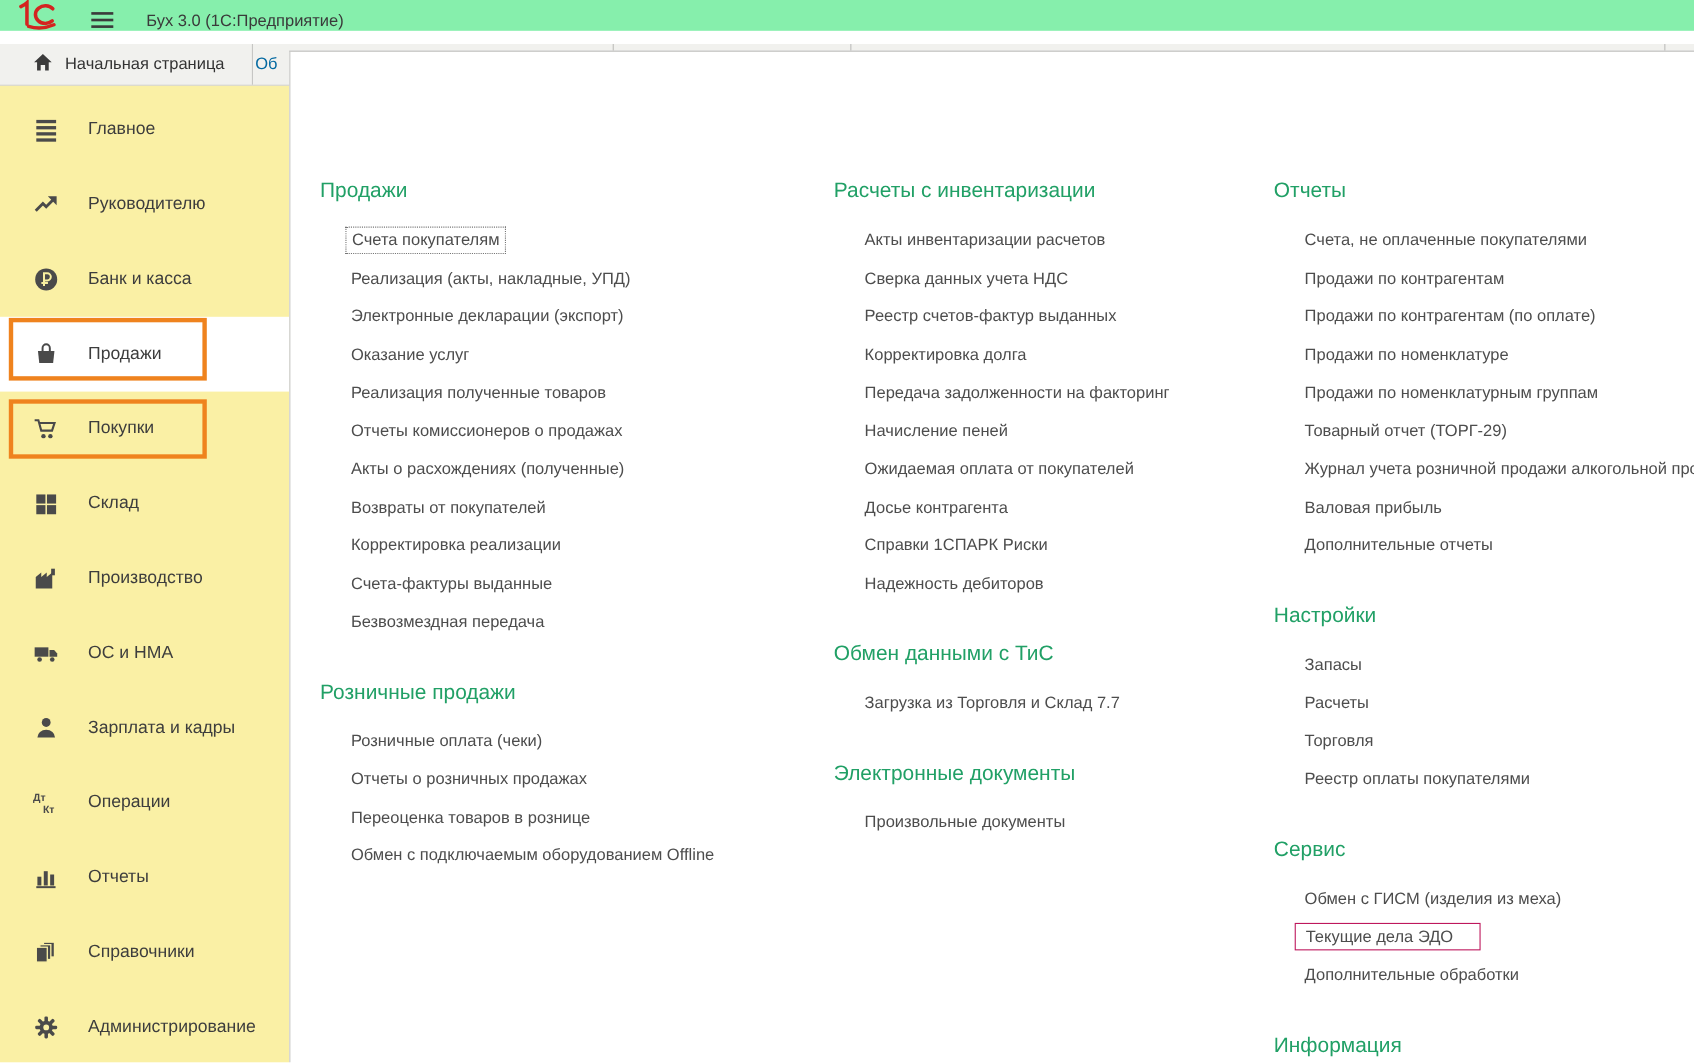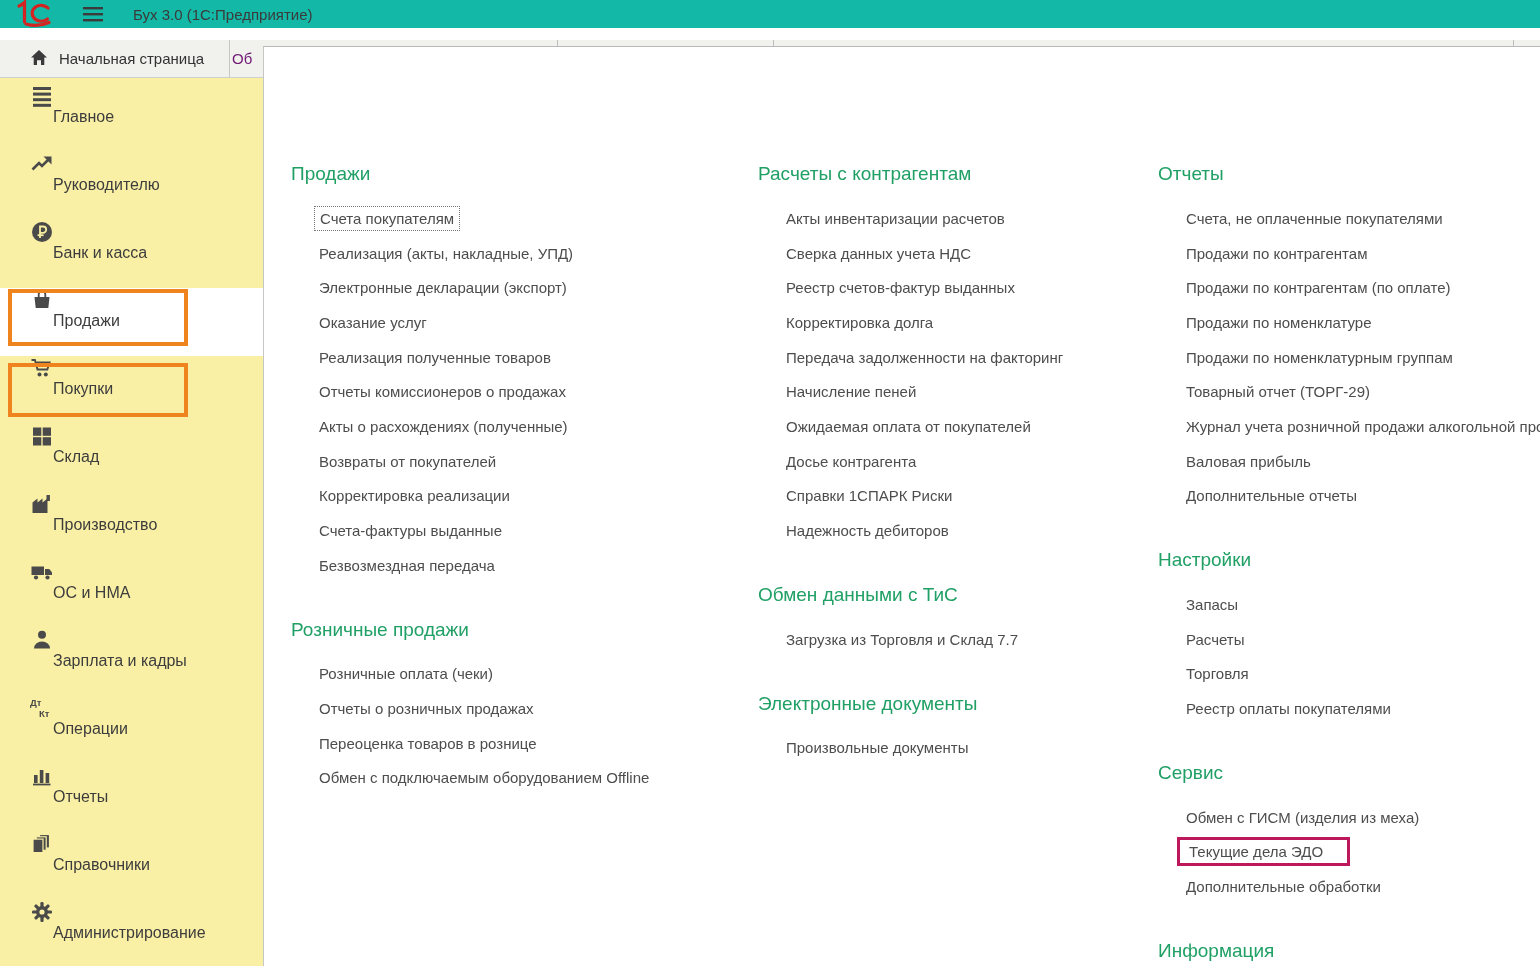--- a/index.html
+++ b/index.html
@@ -3,61 +3,61 @@
 <meta charset="utf-8">
 <style>
   html,body{margin:0;padding:0;}
   body{
     width:1540px;height:966px;position:relative;overflow:hidden;
     background:#ffffff;font-family:"Liberation Sans",sans-serif;
     -webkit-font-smoothing:antialiased;
   }
   
   .titlebar{position:absolute;left:0;top:0;width:100%;height:28px;
-    background:#14b8a6;display:flex;align-items:center;}
+    background:#86efac;display:flex;align-items:flex-end;}
   .logo{margin-left:13px;display:flex;align-items:center;}
   .hamburger{margin-left:26px;display:flex;align-items:center;cursor:pointer;}
   .win-title{margin-left:28px;font-size:15px;color:#3a3a3a;}
   
   .tabbar{position:absolute;top:40px;left:0;width:100%;height:38px;
     background:#f1f1ee;border-bottom:1px solid #cfcfcd;box-sizing:border-box;}
   .tab-home{position:absolute;left:16px;top:0;height:100%;width:214px;
     border-right:1px solid #c6c6c4;display:flex;align-items:center;
     padding-left:14px;box-sizing:border-box;font-size:15px;color:#333;cursor:pointer;}
   .tab-home .tab-label{margin-left:11px;}
   .tab-second{position:absolute;left:215px;top:0;height:100%;width:60px;
-    display:flex;align-items:center;padding-left:17px;font-size:15px;color:#701a75;
+    display:flex;align-items:center;padding-left:17px;font-size:15px;color:#0369a1;
     overflow:hidden;cursor:pointer;}
   .tab-sep{position:absolute;top:0;width:1px;height:100%;background:#bdbdbb;}
   
   .sidebar{position:absolute;left:0;top:78px;width:263px;height:888px;
     background:#faf0a5;padding-top:6px;box-sizing:border-box;}
-  .side-item{position:relative;height:68px;display:flex;align-items:flex-start;
-    padding-left:28px;box-sizing:border-box;cursor:pointer;flex-direction:column;}
+  .side-item{position:relative;height:68px;display:flex;align-items:center;
+    padding-left:28px;box-sizing:border-box;cursor:pointer;}
   .side-item.selected{background:#ffffff;}
   .side-icon{width:27px;display:flex;justify-content:center;align-items:center;}
   .side-label{margin-left:25px;font-size:16px;color:#3d3d3d;}
   .obox{position:absolute;left:8px;top:7px;width:180px;height:54px;
     border:4px solid #ef831e;box-sizing:border-box;pointer-events:none;}
   .side-item.selected .obox{top:1px;height:57px;}
   
   .panel{position:absolute;left:263px;top:46px;width:1277px;height:920px;
     background:#ffffff;border-top:1px solid #b9b9b7;border-left:1px solid #c6c6c4;
     box-sizing:border-box;}
   .col{position:absolute;top:0;bottom:0;padding-top:116px;box-sizing:border-box;}
   .col1{left:27px;width:460px;}
   .col2{left:494px;width:395px;}
   .col3{left:894px;right:0;overflow:hidden;}
   .mtitle{font-size:19px;color:#21a066;height:26px;margin-bottom:12px;white-space:nowrap;}
   .msection{margin-bottom:36px;}
   .mitems{padding-left:28px;}
   .menu-item{height:34.7px;display:flex;align-items:center;white-space:nowrap;cursor:pointer;}
   .mlabel{font-size:15px;color:#4d4d4d;}
   .mlabel.focused{border:1px dotted #767676;padding:3px 5px;margin-left:-5px;}
-  .mlabel.boxed{border:3px solid #be185d;padding:3px 24px 3px 9px;margin-left:-9px;}
+  .mlabel.boxed{border:1px solid #be185d;padding:3px 24px 3px 9px;margin-left:-9px;}
 </style>
 </head>
 <body>
 
 <div class="titlebar">
   <span class="logo">
     <svg width="42" height="28" viewBox="0 0 42 28">
       <g fill="none" stroke="#d42320" stroke-width="3.2" stroke-linecap="round">
         <path d="M6 6 q3.5 -1.5 5.5 -3.5 V22"></path>
         <path d="M35 8 a9 8 0 1 0 -0.5 11"></path>
@@ -298,21 +298,21 @@
             <span class="mlabel">Переоценка товаров в рознице</span>
           </div>
           <div class="menu-item">
             <span class="mlabel">Обмен с подключаемым оборудованием Offline</span>
           </div>
         </div>
       </div>
     </div>
     <div class="col col2">
       <div class="msection">
-        <div class="mtitle">Расчеты с контрагентам</div>
+        <div class="mtitle">Расчеты с инвентаризации</div>
         <div class="mitems">
           <div class="menu-item">
             <span class="mlabel">Акты инвентаризации расчетов</span>
           </div>
           <div class="menu-item">
             <span class="mlabel">Сверка данных учета НДС</span>
           </div>
           <div class="menu-item">
             <span class="mlabel">Реестр счетов-фактур выданных</span>
           </div>

